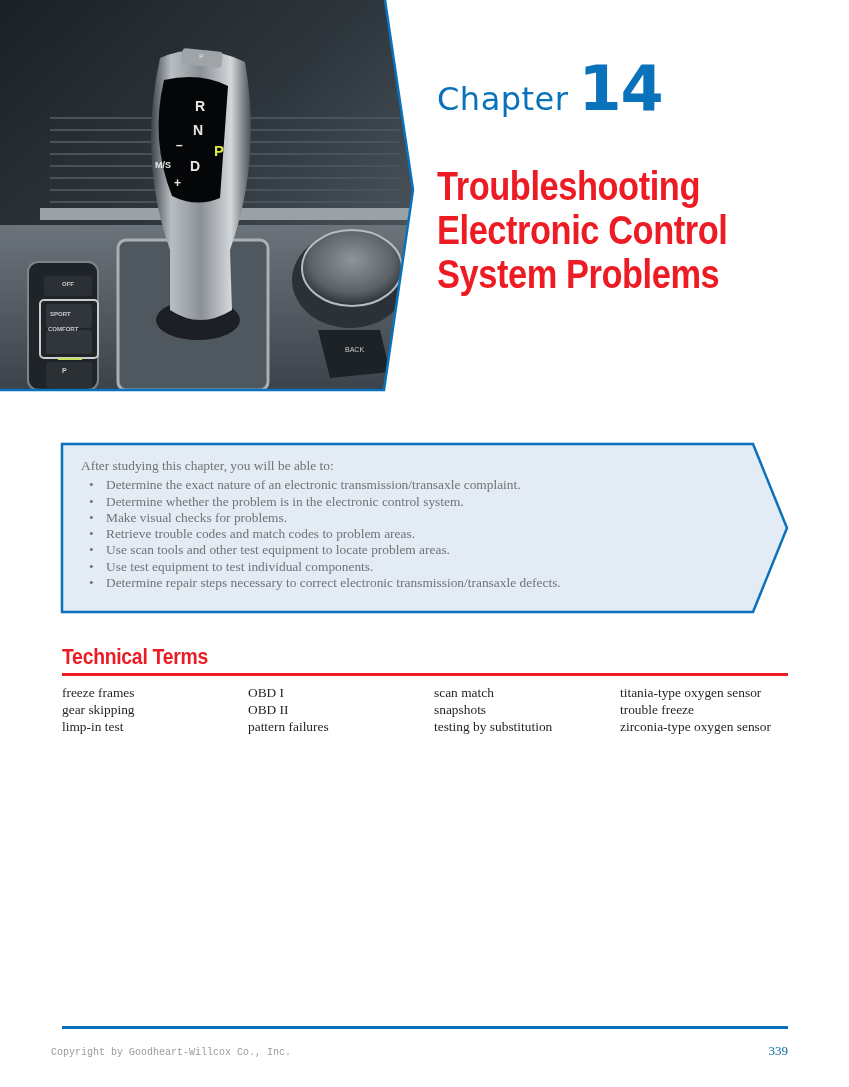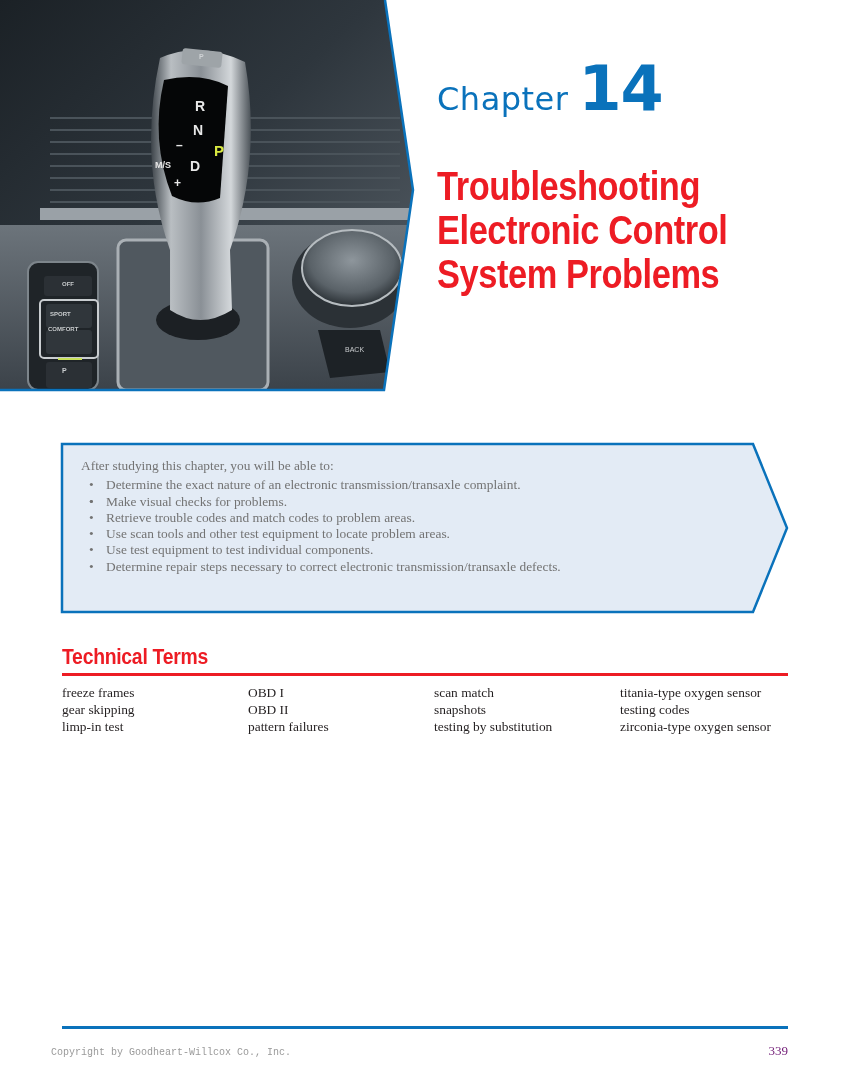--- a/index.html
+++ b/index.html
@@ -49,21 +49,21 @@
   }
   .terms-rule { position: absolute; left: 62px; top: 673px; width: 726px; height: 3px; background: #ed1c24; }
   .terms-col { position: absolute; top: 684px; font-size: 13.4px; line-height: 17px; color: #231f20; }
   .terms-col div { white-space: nowrap; }
   
   .footer-rule { position: absolute; left: 62px; top: 1026px; width: 726px; height: 3px; background: #0a72bb; }
   .copyright {
     position: absolute; left: 51px; top: 1047px; font-family: Liberation Mono, monospace;
     font-size: 10px; color: #9a9a9a;
   }
-  .page-num { position: absolute; right: 61px; top: 1043px; font-size: 13px; color: #701a75; }
+  .page-num { position: absolute; right: 61px; top: 1043px; font-size: 13px; color: #0369a1; }
 </style>
 </head>
 <body>
 
 <div class="hero">
   <svg width="416" height="392" viewBox="0 0 416 392" xmlns="http://www.w3.org/2000/svg">
     <defs>
       <clipPath id="heroClip">
           <polygon points="0,0 385,0 413,190 384,390 0,390"></polygon>
         </clipPath>
@@ -156,21 +156,21 @@
 </div>
 
 <svg class="obj-shape" width="732" height="174" viewBox="0 0 732 174" xmlns="http://www.w3.org/2000/svg">
   <polygon points="2,2 693,2 727,86 693,170 2,170" fill="#e3ebf5" stroke="#0a72bb" stroke-width="2.5"></polygon>
 </svg>
 
 <div class="objectives">
   <div>After studying this chapter, you will be able to:</div>
   <ul>
     <li><span class="bullet">•</span><span>Determine the exact nature of an electronic transmission/transaxle complaint.</span></li>
-    <li><span class="bullet">•</span></li>
+    <li><span class="bullet">•</span><span>Determine whether the problem is in the electronic control system.</span></li>
     <li><span class="bullet">•</span><span>Make visual checks for problems.</span></li>
     <li><span class="bullet">•</span><span>Retrieve trouble codes and match codes to problem areas.</span></li>
     <li><span class="bullet">•</span><span>Use scan tools and other test equipment to locate problem areas.</span></li>
     <li><span class="bullet">•</span><span>Use test equipment to test individual components.</span></li>
     <li><span class="bullet">•</span><span>Determine repair steps necessary to correct electronic transmission/transaxle defects.</span></li>
   </ul>
 </div>
 
 <div class="terms-heading">Technical Terms</div>
 <div class="terms-rule"></div>
@@ -185,19 +185,19 @@
   <div>OBD II</div>
   <div>pattern failures</div>
 </div>
 <div class="terms-col" style="left:434px;">
   <div>scan match</div>
   <div>snapshots</div>
   <div>testing by substitution</div>
 </div>
 <div class="terms-col" style="left:620px;">
   <div>titania-type oxygen sensor</div>
-  <div>testing codes</div>
+  <div>trouble freeze</div>
   <div>zirconia-type oxygen sensor</div>
 </div>
 
 <div class="footer-rule"></div>
 <div class="copyright">Copyright by Goodheart-Willcox Co., Inc.</div>
 <div class="page-num">339</div>
 
 </body></html>

